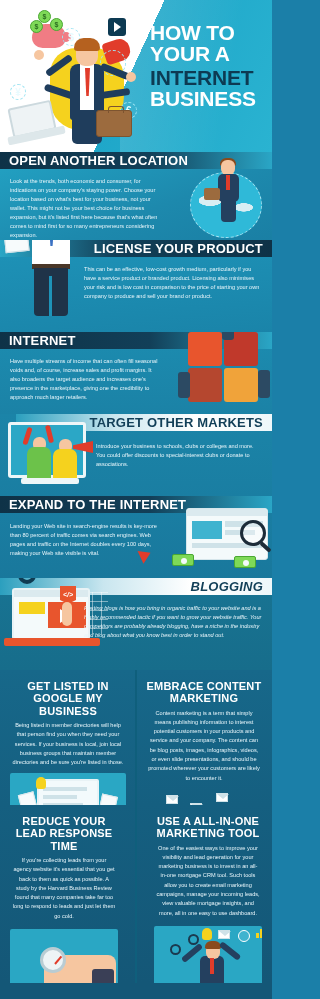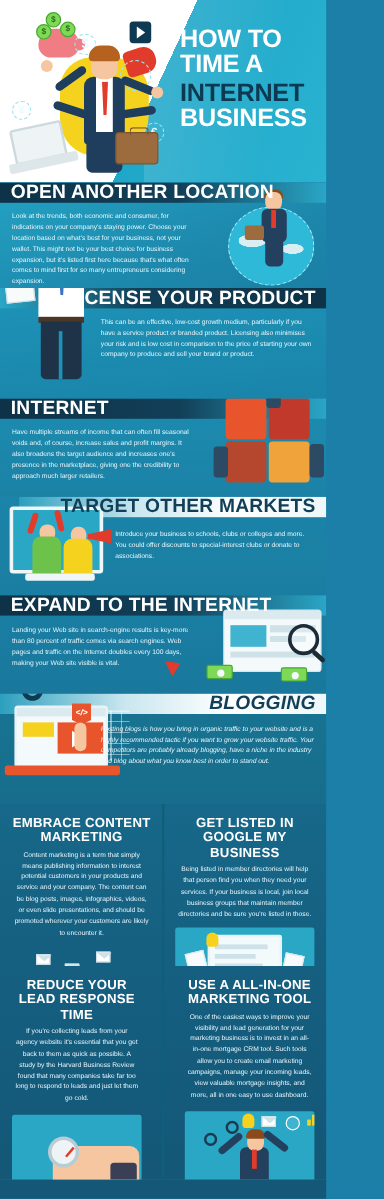--- a/index.html
+++ b/index.html
@@ -75,21 +75,21 @@
     background:#0d3a52; border-radius:3px; }
   .play:after{ content:""; position:absolute; left:6px; top:4px; border-left:7px solid #fff;
     border-top:5px solid transparent; border-bottom:5px solid transparent; }
 
   
   .sec{ position:relative; width:100%; overflow:hidden; }
   .bar{
     position:relative; height:17px; display:flex; align-items:center;
     padding:0 9px; overflow:hidden;
   }
-  .bar span{ font-size:16px; font-weight:bold; letter-spacing:0.2px;
+  .bar span{ font-size:13px; font-weight:bold; letter-spacing:0.2px;
     position:relative; z-index:2; white-space:nowrap;text-align:right; }
   .bar.dark{ background:linear-gradient(90deg,#0e3247 0%,#123f58 55%,#2aa6c6 100%); }
   .bar.dark span{ color:#ffffff; }
   .bar.dark-r{ background:linear-gradient(90deg,#2aa6c6 0%,#123f58 42%,#0e3247 100%);
     justify-content:flex-end; }
   .bar.dark-r span{ color:#ffffff;padding-left:47px; }
   .bar.light-r{ background:linear-gradient(90deg,#2b9fbe 0%,#c9e6ef 38%,#ffffff 70%,#eef7fa 100%);
     justify-content:flex-end; }
   .bar.light-r span{ color:#123f58; }
 
@@ -287,21 +287,21 @@
       <div class="head"></div>
       <div class="hair"></div>
       <div class="legs"></div>
 
       <div class="laptop"></div>
       <div class="case"></div>
     </div>
 
     <div class="hero-title">
       <span class="l1">HOW TO</span>
-      <span class="l2">TIME A</span>
+      <span class="l2">YOUR A</span>
       <span class="l3">INTERNET</span>
       <span class="l4">BUSINESS</span>
     </div>
   </div>
 
   <div class="sec s1">
     <div class="bar dark">
       <span>OPEN ANOTHER LOCATION</span>
     </div>
     <div class="globe"></div>
@@ -395,47 +395,47 @@
       <div class="red"></div>
       <div class="ply"></div>
     </div>
     <div class="tag">&lt;/&gt;</div>
     <div class="finger"></div>
     <div class="copy body-txt">Posting blogs is how you bring in organic traffic to your website and is a highly recommended tactic if you want to grow your website traffic. Your competitors are probably already blogging, have a niche in the industry and blog about what you know best in order to stand out.</div>
   </div>
 
   <div class="cols block-a" style="height:135px;">
     <div class="divider"></div>
-
-    <div class="col">
-      <div class="col-inner">
-        <div class="col-head">EMBRACE CONTENT MARKETING</div>
-        <div class="col-txt">Content marketing is a term that simply means publishing information to interest potential customers in your products and service and your company. The content can be blog posts, images, infographics, videos, or even slide presentations, and should be promoted wherever your customers are likely to encounter it.</div>
-        <div class="colart">
-          <div class="envl" style="left:20px; top:6px;"></div>
-          <div class="envl" style="left:44px; top:14px;"></div>
-          <div class="envl" style="left:70px; top:4px;"></div>
-
-        </div>
-      </div>
-    </div>
 
     <div class="col">
       <div class="col-inner">
         <div class="col-head">GET LISTED IN GOOGLE MY BUSINESS</div>
         <div class="col-txt">Being listed in member directories will help that person find you when they need your services. If your business is local, join local business groups that maintain member directories and be sure you're listed in those.</div>
         <div class="colart card">
           <div class="mini-screen">
             <div class="r" style="top:6px;"></div>
             <div class="r" style="top:14px; width:34px;"></div>
             <div class="r" style="top:22px; width:40px;"></div>
           </div>
           <div class="doc" style="left:10px; top:20px; width:16px; height:20px; transform:rotate(-14deg);"></div>
           <div class="doc" style="right:10px; top:22px; width:16px; height:20px; transform:rotate(12deg);"></div>
           <div class="bulb" style="left:26px; top:4px;"></div>
+        </div>
+      </div>
+    </div>
+
+    <div class="col">
+      <div class="col-inner">
+        <div class="col-head">EMBRACE CONTENT MARKETING</div>
+        <div class="col-txt">Content marketing is a term that simply means publishing information to interest potential customers in your products and service and your company. The content can be blog posts, images, infographics, videos, or even slide presentations, and should be promoted wherever your customers are likely to encounter it.</div>
+        <div class="colart">
+          <div class="envl" style="left:20px; top:6px;"></div>
+          <div class="envl" style="left:44px; top:14px;"></div>
+          <div class="envl" style="left:70px; top:4px;"></div>
+
         </div>
       </div>
     </div>
   </div>
 
   <div class="cols block-b" style="height:178px;gap:16px;">
     <div class="divider"></div>
 
     <div class="col">
       <div class="col-inner">

